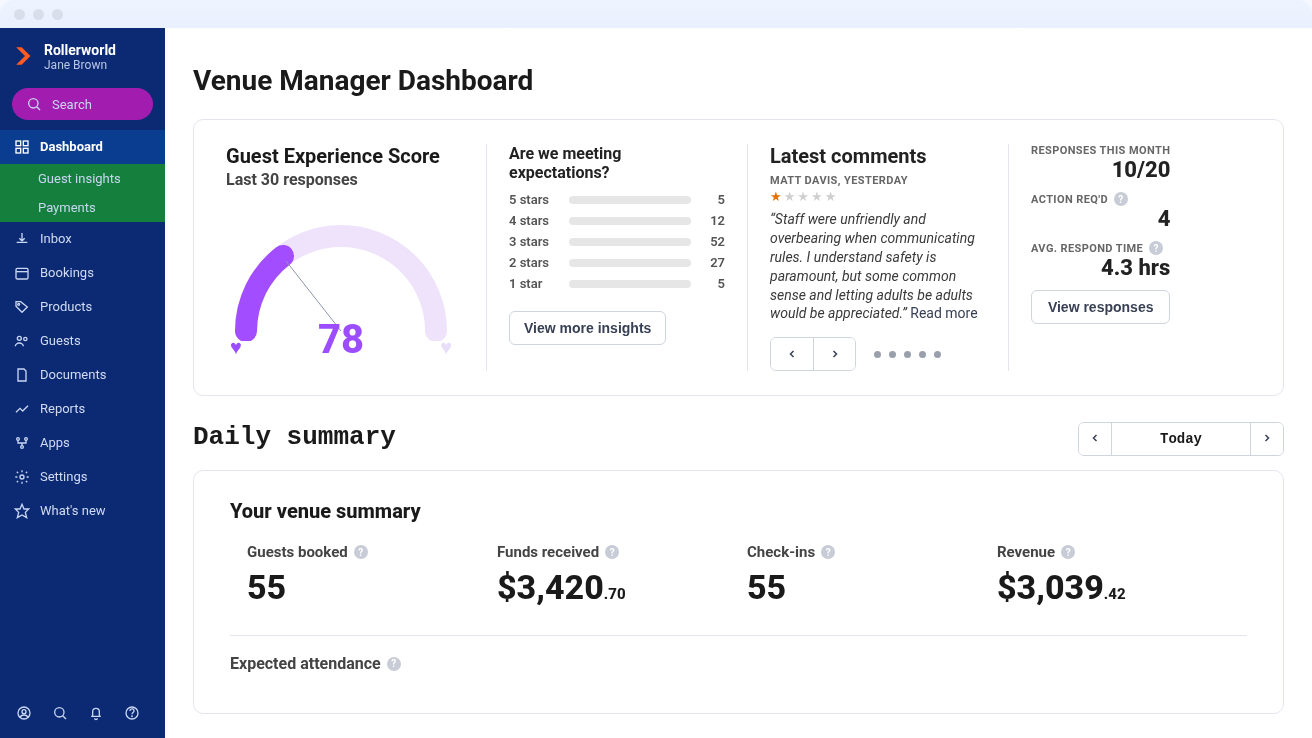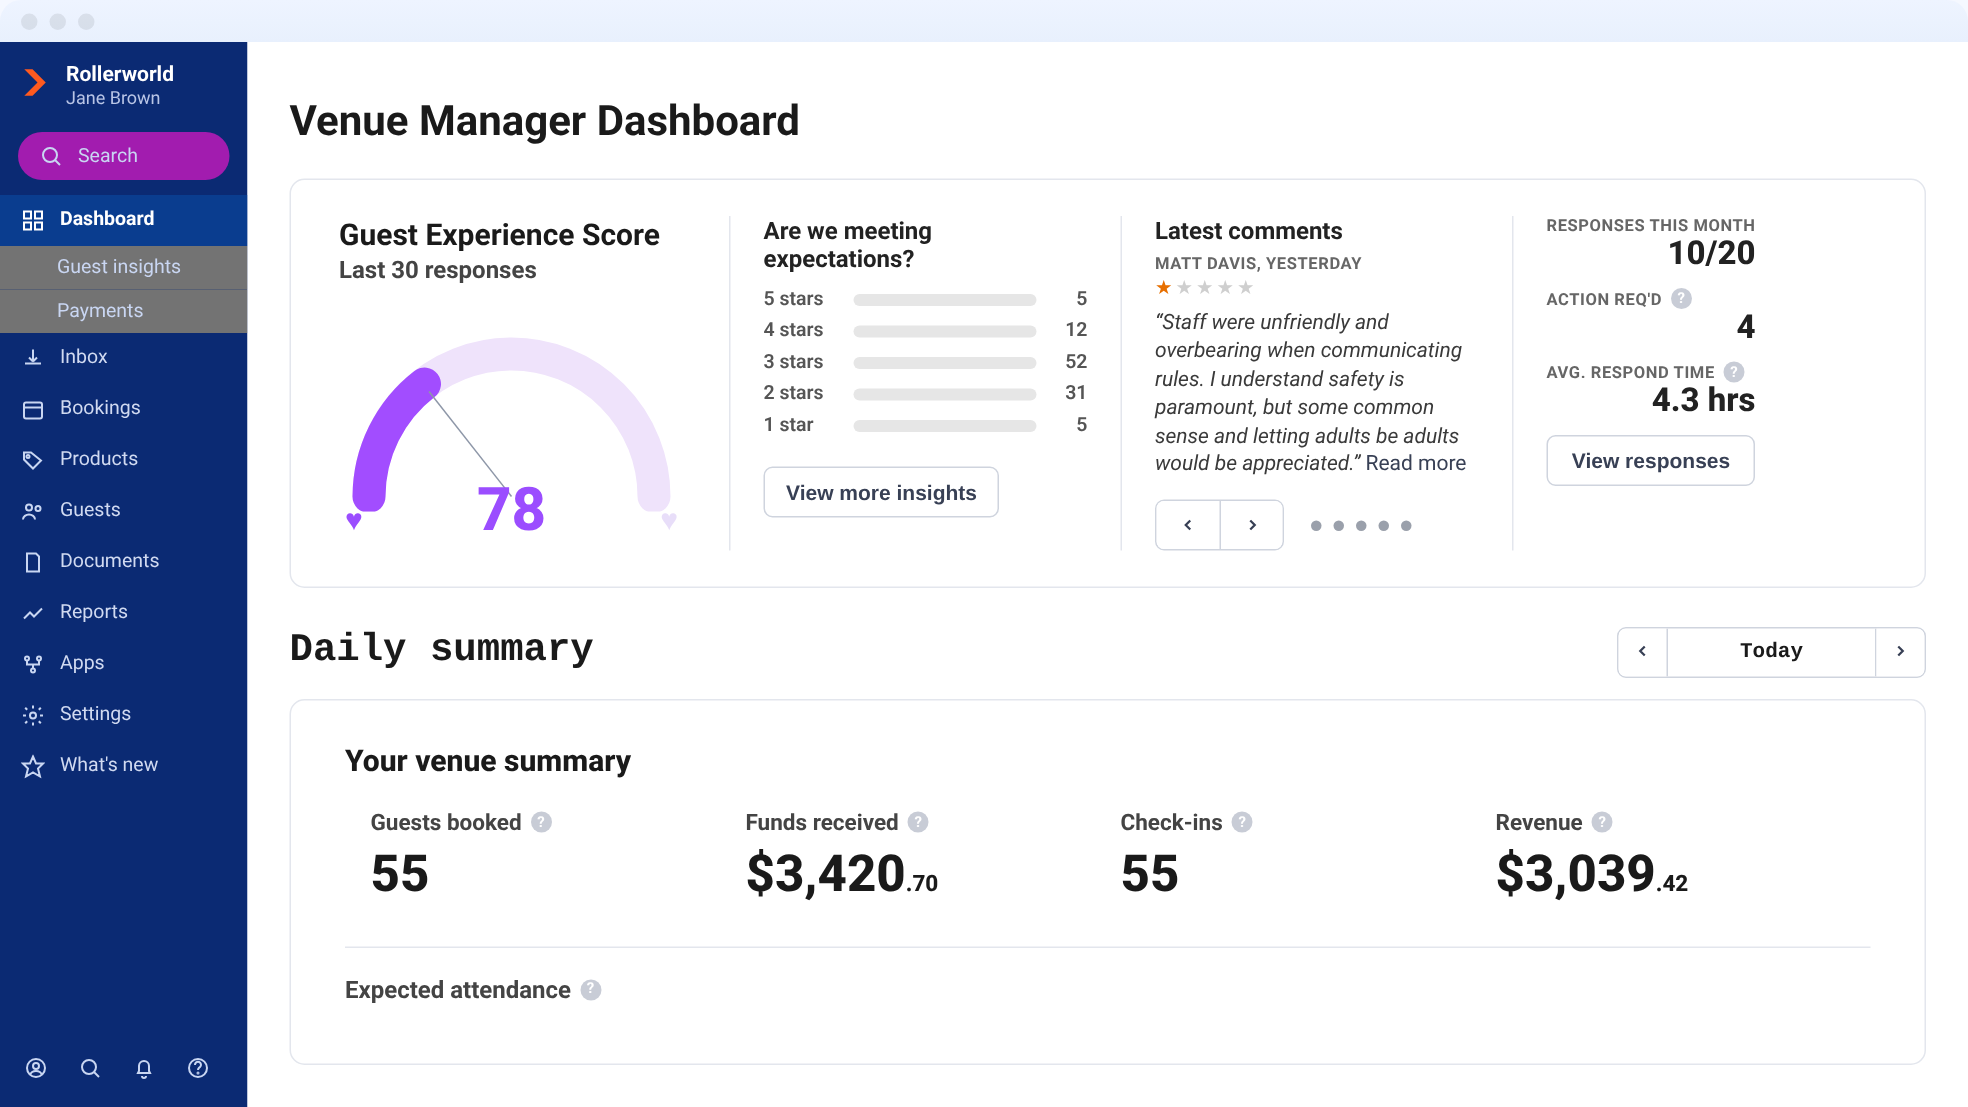--- a/index.html
+++ b/index.html
@@ -14,21 +14,21 @@
 .brand { display: flex; align-items: center; gap: 8px; padding: 14px 14px 6px 14px; }
 .brand .chev { display: inline-block; }
 .brand-text .title { font-weight: 700; font-size: 14px; }
 .brand-text .sub { font-size: 12px; color: #b9c5e6; }
 .search { margin: 10px 12px 10px 12px; background: #a21caf; border-radius: 18px; padding: 8px 14px; display: flex; align-items: center; gap: 10px; color: #c9d6f2; cursor: text; }
 .search svg { flex: 0 0 auto; }
 
 .nav { display: flex; flex-direction: column; }
 .nav-item { display: flex; align-items: flex-start; gap: 10px; padding: 9px 14px; color: #d1daf1; cursor: pointer; }
 .nav-item.active { background: #0a3d8f; color: #fff; font-weight: 700; }
-.nav-sub { padding: 7px 14px 7px 38px; color: #c9d6f2; font-size: 13px; cursor: pointer; background: #737373; }
+.nav-sub { padding: 7px 14px 7px 38px; color: #c9d6f2; font-size: 13px; cursor: pointer; background: #15803d; }
 .nav-spacer { flex: 1; }
 .bottom-icons { display: flex; gap: 20px; padding: 14px 16px; color: #c9d6f2; }
 .bottom-icons span { cursor: pointer; }
 .icon { width: 16px; height: 16px; flex: 0 0 auto; }
 
 .main { flex: 1; background: #fff; padding: 24px 28px; overflow: auto; }
 h1 { font-size: 28px; font-weight: 700; color: #1a1a1a; margin: 12px 0 22px 0; }
 
 .card { border: 1px solid #e3e6ed; border-radius: 10px; padding: 24px 32px; display: flex; gap: 0; }
 .card .col { padding: 0 22px; }
@@ -47,21 +47,21 @@
 
 .col2-title { font-size: 16px; font-weight: 700; color: #222; margin-bottom: 10px; }
 .bar-row { display: flex; align-items: center; gap: 10px; font-size: 13px; color: #555; margin: 6px 0; }
 .bar-label { width: 50px; font-weight: 600; }
 .bar-track { flex: 1; height: 8px; background: #e6e6e6; border-radius: 4px; position: relative; overflow: hidden; }
 .bar-fill { height: 100%; border-radius: 4px; }
 .bar-count { width: 24px; text-align: right; font-weight: 600; }
 
 .btn { border: 1px solid #cfd4de; background: #fff; padding: 8px 14px; border-radius: 6px; font-size: 14px; font-weight: 600; color: #384055; cursor: pointer; }
 
-.col3-title { font-size: 16px; font-weight: 700; color: #222; }
+.col3-title { font-size: 20px; font-weight: 700; color: #222; }
 .comment-meta { font-size: 11px; font-weight: 700; letter-spacing: .4px; color: #666; margin-top: 6px; }
 .stars { color: #e76f00; font-size: 13px; margin-top: 2px; letter-spacing: 2px; }
 .stars .off { color: #cfcfcf; }
 .comment-body { font-size: 14px; color: #3a3a3a; font-style: italic; margin-top: 6px; line-height: 1.35; max-width: 230px; }
 .read-more { font-style: normal; color: #384055; cursor: pointer; }
 .pager { display: flex; align-items: center; gap: 18px; margin-top: 14px; }
 .pager-btns { display: flex; border: 1px solid #cfd4de; border-radius: 6px; overflow: hidden; }
 .pager-btns button { width: 42px; height: 32px; border: none; background: #fff; cursor: pointer; color: #384055; display: flex; align-items: center; justify-content: center; }
 .pager-btns button + button { border-left: 1px solid #cfd4de; }
 .dots { display: flex; gap: 8px; }
@@ -254,21 +254,21 @@
               <span class="bar-count">12</span>
             </div>
             <div class="bar-row">
               <span class="bar-label">3 stars</span>
               <span class="bar-track"><span class="bar-fill" style="width:62%;background:#6b6f78"></span></span>
               <span class="bar-count">52</span>
             </div>
             <div class="bar-row">
               <span class="bar-label">2 stars</span>
               <span class="bar-track"><span class="bar-fill" style="width:48%;background:#808590"></span></span>
-              <span class="bar-count">31</span>
+              <span class="bar-count">27</span>
             </div>
             <div class="bar-row">
               <span class="bar-label">1 star</span>
               <span class="bar-track"><span class="bar-fill" style="width:10%;background:#808590"></span></span>
               <span class="bar-count">5</span>
             </div>
           </div>
         <button class="btn" style="margin-top:14px">View more insights</button>
       </div>
 

